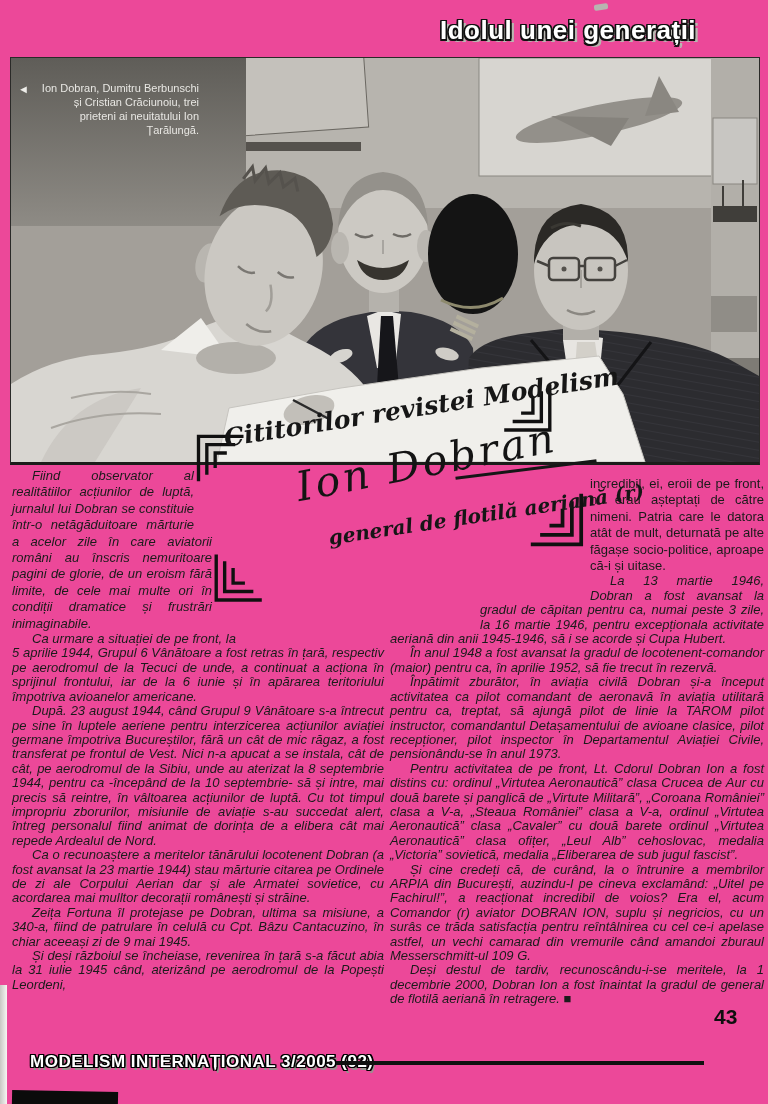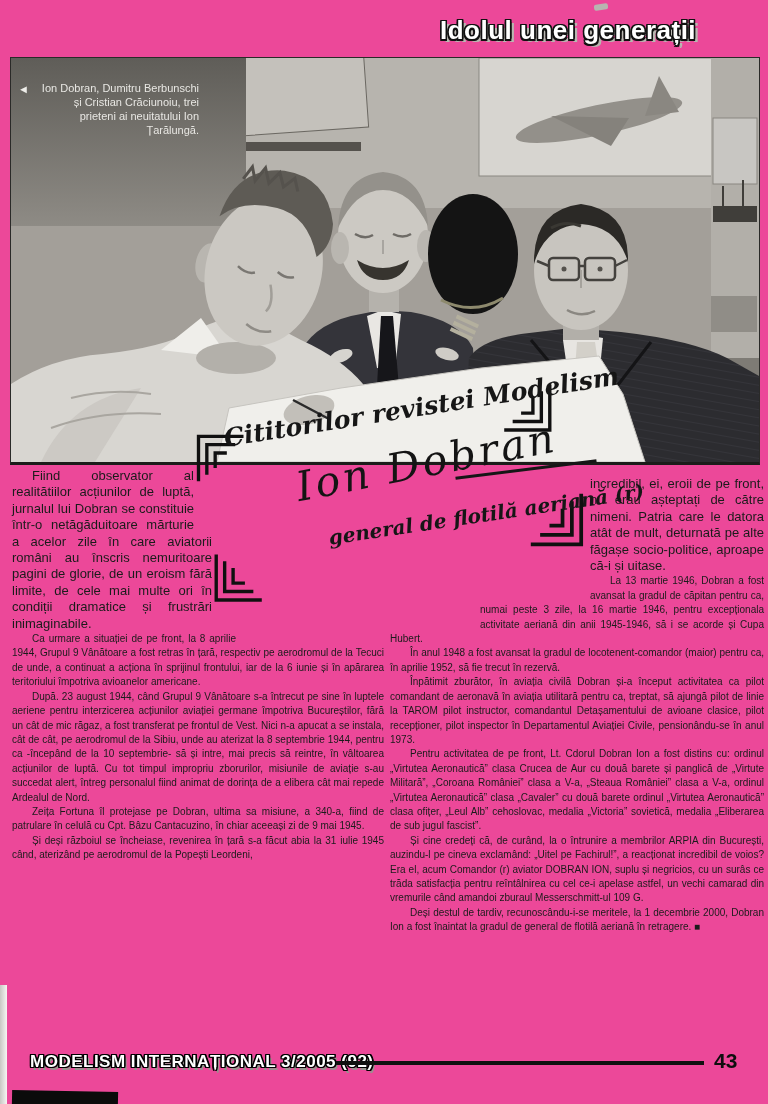--- a/index.html
+++ b/index.html
@@ -48,41 +48,41 @@
   .ded-line2{
     position:absolute;left:327px;top:526px;
     font-family:"DejaVu Serif",serif;font-style:italic;font-weight:700;
     font-size:20px;color:#161616;transform:rotate(-8.5deg);transform-origin:left top;
     white-space:nowrap;z-index:6;
   }
   
   .ornament{position:absolute;z-index:5;}
   
   .col{position:absolute;text-align:justify;}
-  .col p{margin:0;font-size:10px;line-height:14.4px;}
+  .col p{margin:0;font-size:13px;line-height:14.4px;}
   .col p.lead{font-size:13px;line-height:16.4px;}
-  .col p.ind{text-indent:20px;}
+  .col p.ind{text-indent:20px;font-style:italic;}
   .col-left{left:12px;top:468px;width:372px;height:582px;}
   .col-right{left:390px;top:476px;width:374px;height:574px;}
   .fr1{float:right;width:190px;height:57px;}
   .fr2{float:right;clear:right;width:172px;height:95px;}
   .fr3{float:right;clear:right;width:148px;height:20px;}
   .fl1{float:left;width:200px;height:114px;}
   .fl2{float:left;clear:left;width:90px;height:33px;}
   
   .footer-brand{
     position:absolute;left:30px;top:1052px;
     font-size:17px;font-weight:bold;letter-spacing:0.5px;white-space:nowrap;
     color:#fff;
     text-shadow:-1.3px -1.3px 0 #000,1.3px -1.3px 0 #000,-1.3px 1.3px 0 #000,
       1.3px 1.3px 0 #000,-1.3px 0 0 #000,1.3px 0 0 #000,0 -1.3px 0 #000,0 1.3px 0 #000,
       2.5px 2.5px 0 #96948e;
   }
   .footer-line{position:absolute;left:336px;top:1061px;width:368px;height:3.5px;background:#101010;}
-  .footer-page{position:absolute;left:714px;top:1049px;font-size:21px;font-weight:bold;color:#0e0e0e;}
+  .footer-page{position:absolute;left:714px;top:1005px;font-size:21px;font-weight:bold;color:#0e0e0e;}
   
   .scan-corner{position:absolute;left:12px;top:1091px;width:106px;height:16px;
     background:#0b0b0b;transform:rotate(1.2deg);}
   .scan-edge{position:absolute;left:0;top:985px;width:7px;height:119px;
     background:linear-gradient(to right,#c9c8c4,#f6f6f3);}
 </style>
 </head>
 <body>
 
 <div class="page">
@@ -233,22 +233,23 @@
         <path d="M13,52 V16 H47"></path>
         <path d="M23,44 V26 H37"></path>
     </g>
   </svg>
 
   <div class="col col-left">
     <div class="fr1"></div>
     <div class="fr2"></div>
     <div class="fr3"></div>
     <p class="lead ind">Fiind observator al realitătiilor acțiunilor de luptă, jurnalul lui Dobran se constituie într-o netăgăduitoare mărturie a acelor zile în care aviatorii români au înscris nemuritoare pagini de glorie, de un eroism fără limite, de cele mai multe ori în condiții dramatice și frustrări inimaginabile.</p>
-    <p class="ind">Ca urmare a situației de pe front, la 8 aprilie 1944, Grupul 9 Vânătoare a fost retras în țară, respectiv pe aerodromul de la Tecuci de unde, a continuat a acționa în sprijinul frontului, iar de la 6 iunie și în apărarea teritoriului împotriva avioanelor americane.</p>
+    <p class="ind">Ca urmare a situației de pe front, la 5 aprilie 1944, Grupul 6 Vânătoare a fost retras în țară, respectiv pe aerodromul de la Tecuci de unde, a continuat a acționa în sprijinul frontului, iar de la 6 iunie și în apărarea teritoriului împotriva avioanelor americane.</p>
     <p class="ind">După. 23 august 1944, când Grupul 9 Vânătoare s-a întrecut pe sine în luptele aeriene pentru interzicerea acțiunilor aviației germane împotriva Bucureștilor, fără un cât de mic răgaz, a fost transferat pe frontul de Vest. Nici n-a apucat a se instala, cât de cât, pe aerodromul de la Sibiu, unde au aterizat la 8 septembrie 1944, pentru ca -începând de la 10 septembrie- să și intre, mai precis să reintre, în vâltoarea acțiunilor de luptă. Cu tot timpul impropriu zborurilor, misiunile de aviație s-au succedat alert, întreg personalul fiind animat de dorința de a elibera cât mai repede Ardealul de Nord.</p>
+    <p class="ind">Ca o recunoaștere a meritelor tănărului locotenent Dobran (a fost avansat la 23 martie 1944) stau mărturie citarea pe Ordinele de zi ale Corpului Aerian dar și ale Armatei sovietice, cu acordarea mai mulltor decorații românești și străine.</p>
     <p class="ind">Zeița Fortuna îl protejase pe Dobran, ultima sa misiune, a 340-a, fiind de patrulare în celulă cu Cpt. Bâzu Cantacuzino, în chiar aceeași zi de 9 mai 1945.</p>
     <p class="ind">Și deși războiul se încheiase, revenirea în țară s-a făcut abia la 31 iulie 1945 când, aterizând pe aerodromul de la Popești Leordeni,</p>
   </div>
 
   <div class="col col-right">
     <div class="fl1"></div>
     <div class="fl2"></div>
     <p class="lead">incredibil, ei, eroii de pe front, nu erau așteptați de către nimeni. Patria care le datora atât de mult, deturnată pe alte făgașe socio-politice, aproape că-i și uitase.</p>
     <p class="ind">La 13 martie 1946, Dobran a fost avansat la gradul de căpitan pentru ca, numai peste 3 zile, la 16 martie 1946, pentru excepționala activitate aeriană din anii 1945-1946, să i se acorde și Cupa Hubert.</p>
     <p class="ind">În anul 1948 a fost avansat la gradul de locotenent-comandor (maior) pentru ca, în aprilie 1952, să fie trecut în rezervă.</p>

